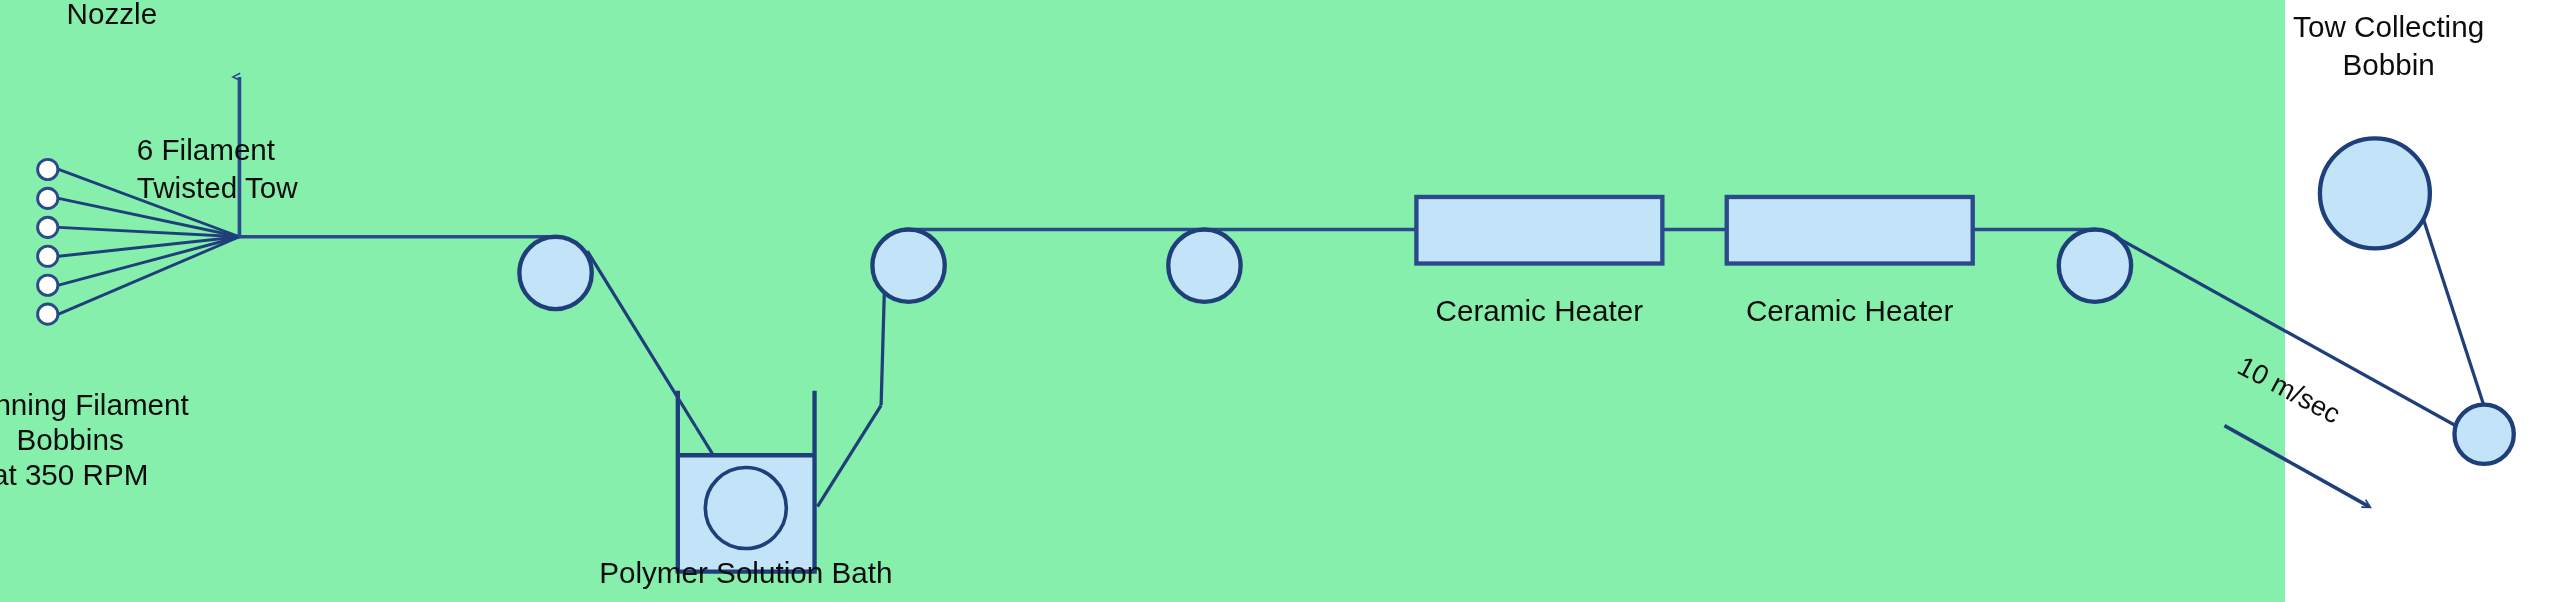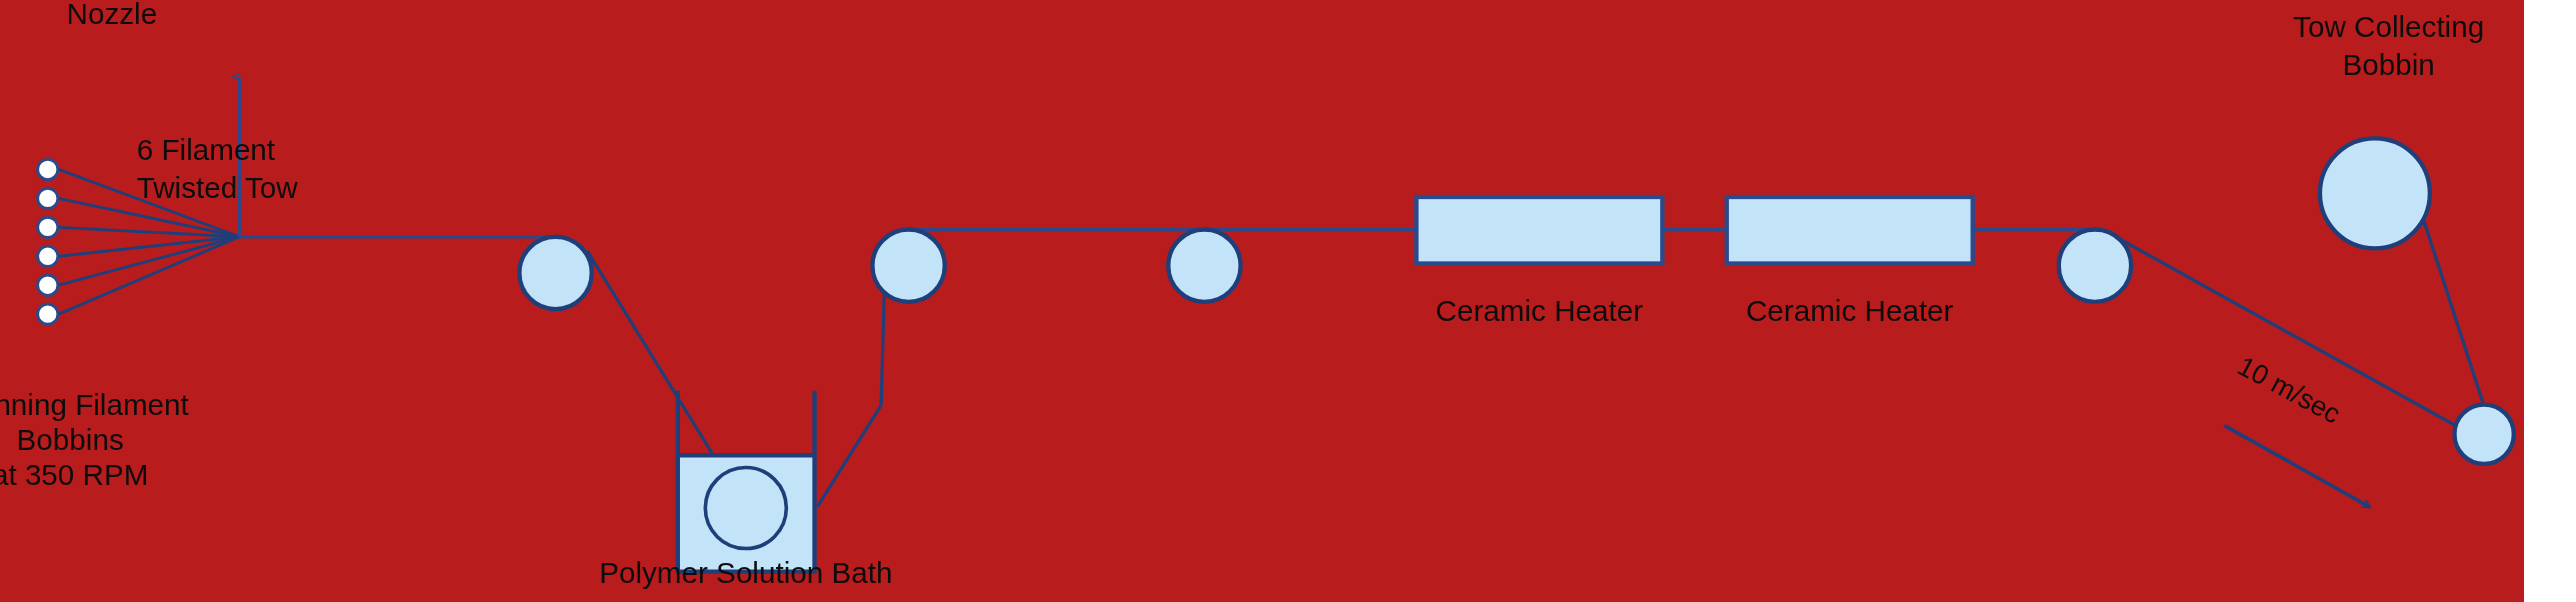--- a/index.html
+++ b/index.html
@@ -8,23 +8,23 @@
     background: #ffffff;
   }
   body {
     width: 2576px;
     height: 603px;
     font-family: "Liberation Sans", sans-serif;
     overflow: hidden;
   }
   #diagram-root {
     position: relative;
-    width: 2524px;
+    width: 2285px;
     height: 603px;
-    background: #b91c1c;
+    background: #86efac;
   }
   svg#process-diagram {
     display: block;
     width: 2576px;
     height: 603px;
   }
   text {
     font-family: "Liberation Sans", sans-serif;
     fill: #000000;
     font-size: 40px;

